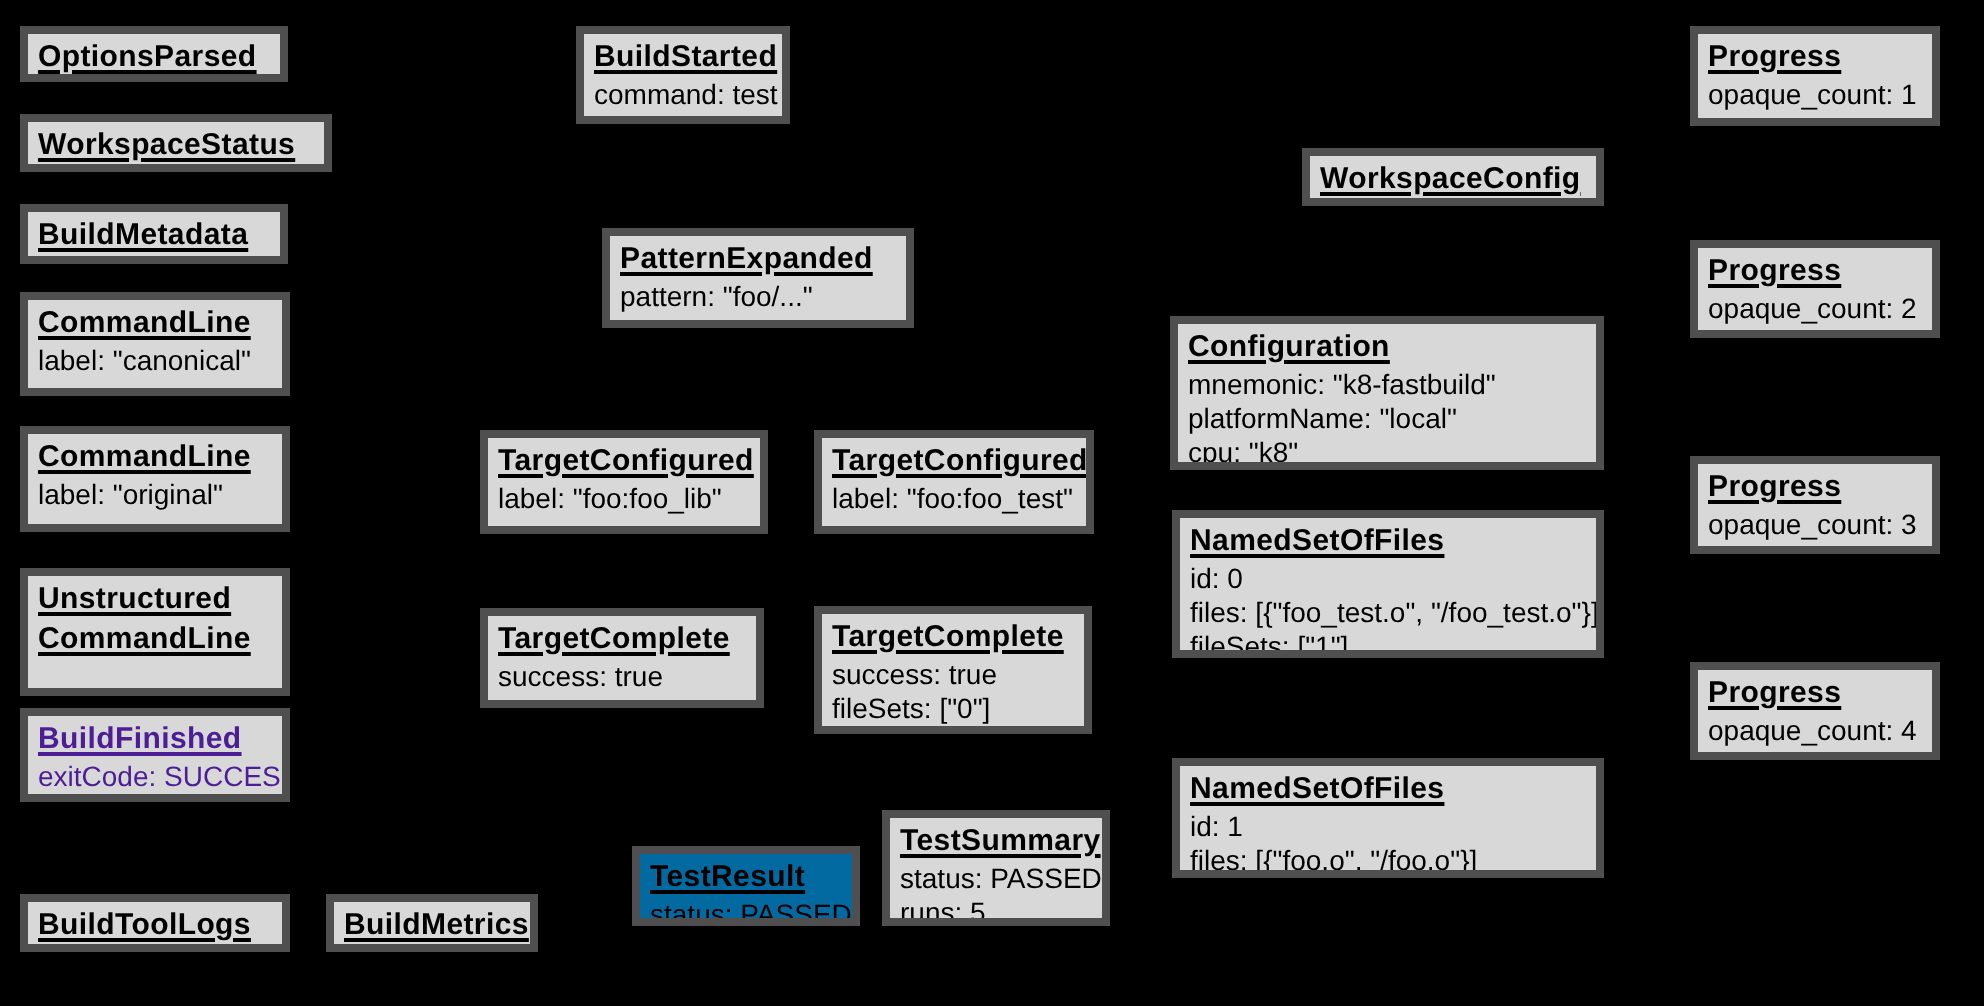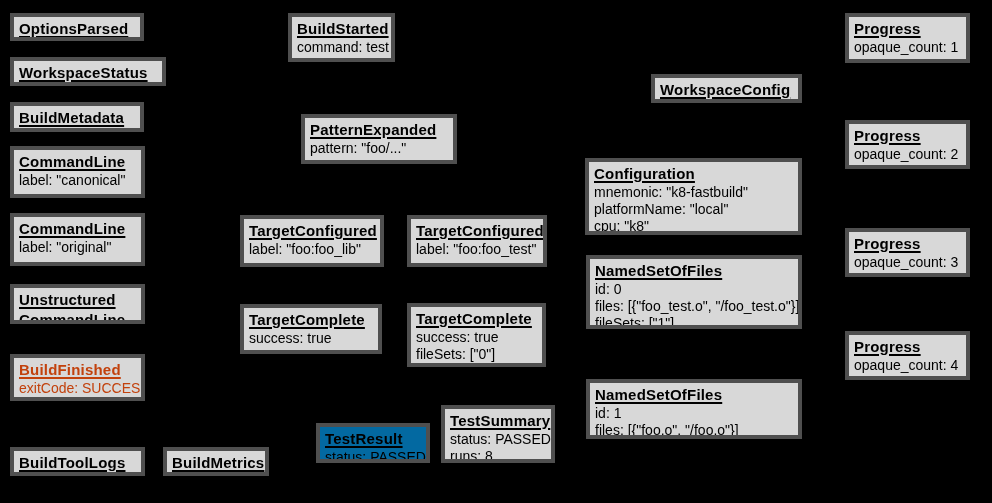--- a/index.html
+++ b/index.html
@@ -57,25 +57,25 @@
       <div class="box-title">BuildMetadata</div>
     </div>
     <div class="event-box" style="left: 10px; top: 146px; width: 135px; height: 52px; background: rgb(216, 216, 216); border-color: rgb(79, 79, 79); color: rgb(0, 0, 0);">
       <div class="box-title">CommandLine</div>
     <div class="box-line">label: "canonical"</div>
     </div>
     <div class="event-box" style="left: 10px; top: 213px; width: 135px; height: 53px; background: rgb(216, 216, 216); border-color: rgb(79, 79, 79); color: rgb(0, 0, 0);">
       <div class="box-title">CommandLine</div>
     <div class="box-line">label: "original"</div>
     </div>
-    <div class="event-box" style="left: 10px; top: 284px; width: 135px; height: 40px; background: rgb(216, 216, 216); border-color: rgb(79, 79, 79); color: rgb(0, 0, 0);">
+    <div class="event-box" style="left: 10px; top: 284px; width: 135px; height: 64px; background: rgb(216, 216, 216); border-color: rgb(79, 79, 79); color: rgb(0, 0, 0);">
       <div class="box-title">Unstructured
 CommandLine</div>
     </div>
-    <div class="event-box" style="left: 10px; top: 354px; width: 135px; height: 47px; background: rgb(216, 216, 216); border-color: rgb(79, 79, 79); color: #c2410c;">
+    <div class="event-box" style="left: 10px; top: 354px; width: 135px; height: 47px; background: rgb(216, 216, 216); border-color: rgb(79, 79, 79); color: #4c1d95;">
       <div class="box-title">BuildFinished</div>
     <div class="box-line">exitCode: SUCCESS</div>
     </div>
     <div class="event-box" style="left: 163px; top: 447px; width: 106px; height: 29px; background: rgb(216, 216, 216); border-color: rgb(79, 79, 79); color: rgb(0, 0, 0);">
       <div class="box-title">BuildMetrics</div>
     </div>
     <div class="event-box" style="left: 10px; top: 447px; width: 135px; height: 29px; background: rgb(216, 216, 216); border-color: rgb(79, 79, 79); color: rgb(0, 0, 0);">
       <div class="box-title">BuildToolLogs</div>
     </div>
     <div class="event-box" style="left: 288px; top: 13px; width: 107px; height: 49px; background: rgb(216, 216, 216); border-color: rgb(79, 79, 79); color: rgb(0, 0, 0);">
@@ -103,21 +103,21 @@
     <div class="box-line">success: true</div>
       <div class="box-line">fileSets: ["0"]</div>
     </div>
     <div class="event-box" style="left: 316px; top: 423px; width: 114px; height: 40px; background: #0369a1; border-color: rgb(79, 79, 79); color: rgb(0, 0, 0);">
       <div class="box-title">TestResult</div>
     <div class="box-line">status: PASSED</div>
     </div>
     <div class="event-box" style="left: 441px; top: 405px; width: 114px; height: 58px; background: rgb(216, 216, 216); border-color: rgb(79, 79, 79); color: rgb(0, 0, 0);">
       <div class="box-title">TestSummary</div>
     <div class="box-line">status: PASSED</div>
-      <div class="box-line">runs: 8</div>
+      <div class="box-line">runs: 5</div>
     </div>
     <div class="event-box" style="left: 651px; top: 74px; width: 151px; height: 29px; background: rgb(216, 216, 216); border-color: rgb(79, 79, 79); color: rgb(0, 0, 0);">
       <div class="box-title">WorkspaceConfig</div>
     </div>
     <div class="event-box" style="left: 585px; top: 158px; width: 217px; height: 77px; background: rgb(216, 216, 216); border-color: rgb(79, 79, 79); color: rgb(0, 0, 0);">
       <div class="box-title">Configuration</div>
     <div class="box-line">mnemonic: "k8-fastbuild"</div>
       <div class="box-line">platformName: "local"</div>
       <div class="box-line">cpu: "k8"</div>
     </div>

